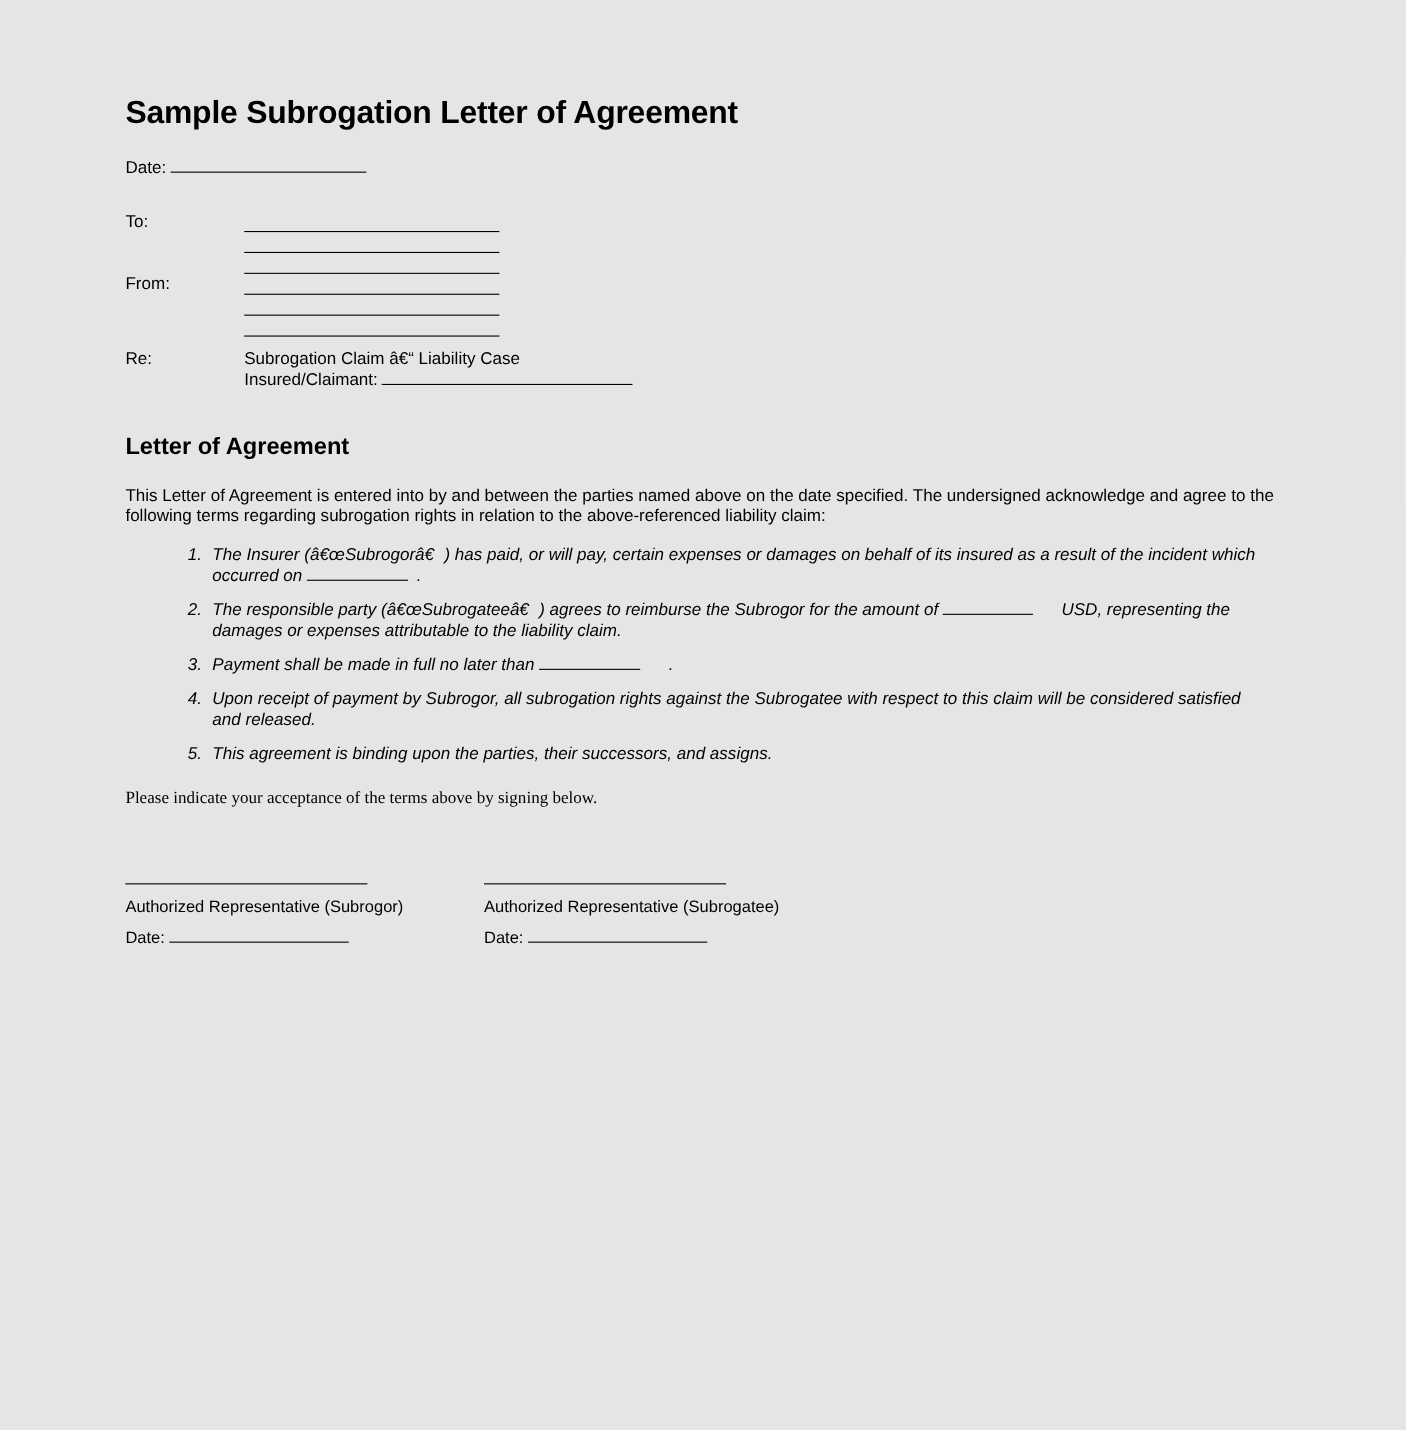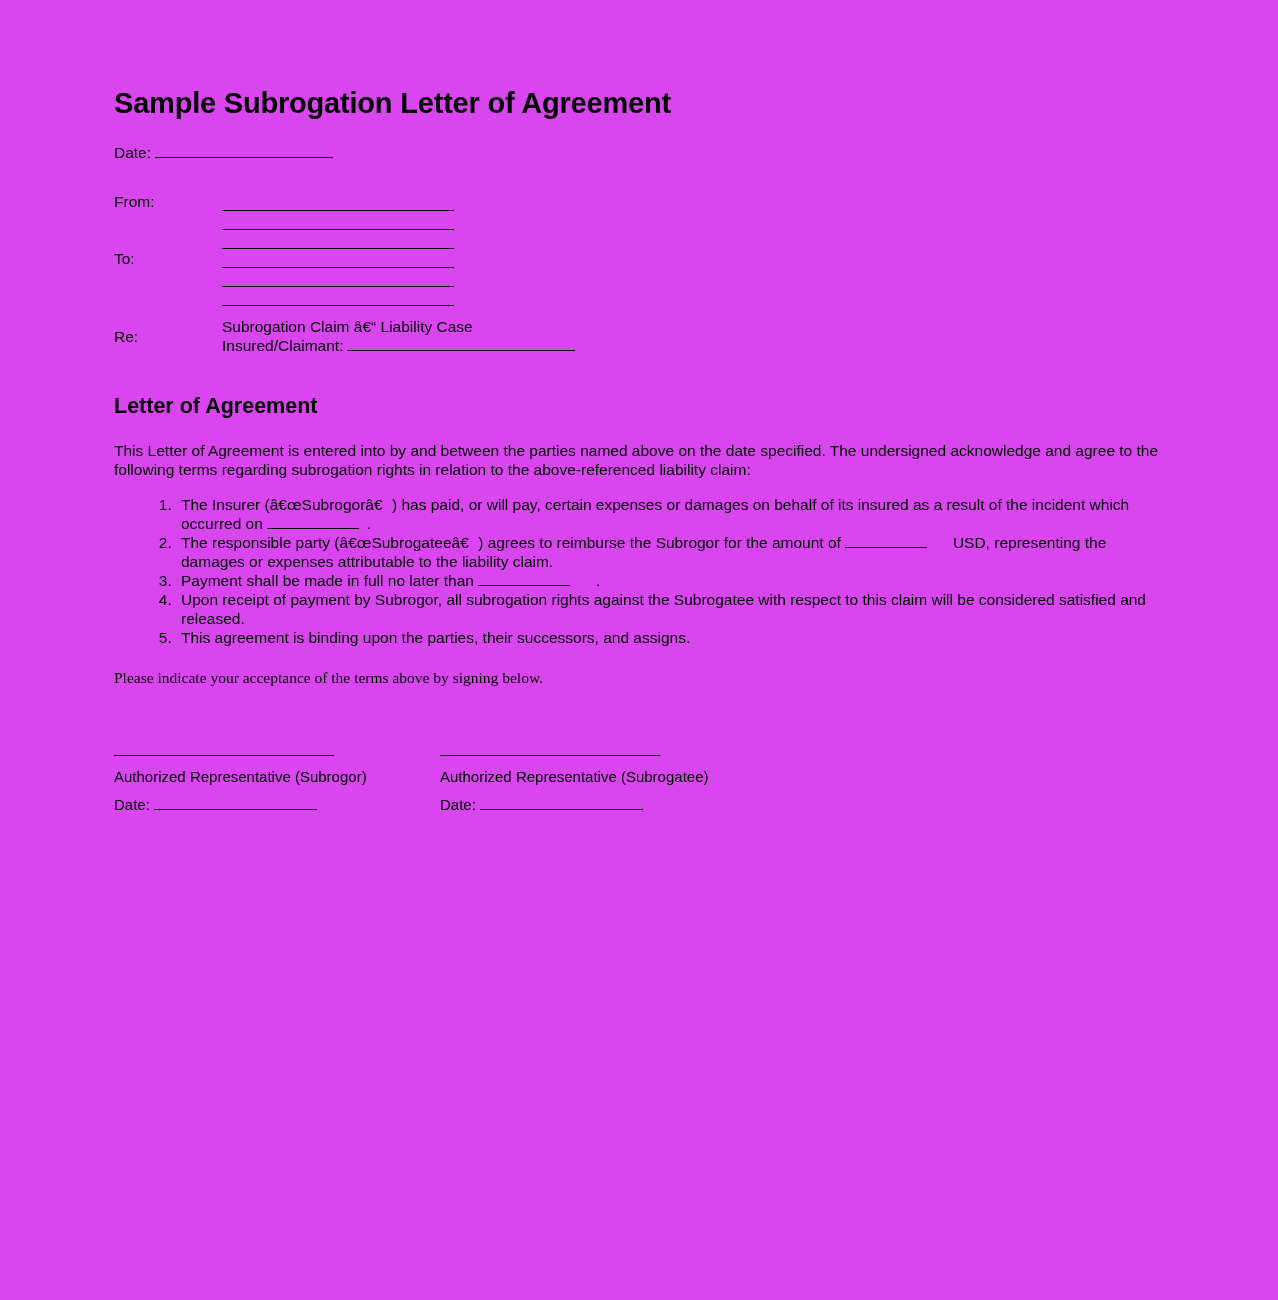--- a/index.html
+++ b/index.html
@@ -16,21 +16,21 @@
     color: #000000;
     overflow: hidden;
   }
 
   .page {
     position: absolute;
     left: 0;
     top: 0;
     width: 1278px;
     height: 1300px;
-    background: #d946ef;
+    background: #e5e5e5;
   }
 
   .doc {
     position: absolute;
     left: 114px;
     top: 86px;
     width: 1048px;
   }
 
   
@@ -79,21 +79,20 @@
   }
   .ruled {
     width: 232px;
     height: 19px;
     border-bottom: 1.6px solid #000;
     box-sizing: border-box;
   }
 
   .re-row {
     margin-top: 11px;
-    align-items: center;
   }
   .re-lines div {
     white-space: nowrap;
     line-height: 19px;
   }
   .blank-claim    { width: 142px; }
   .blank-insured  { width: 228px; }
   .blank-loss     { width: 140px; }
 
   
@@ -114,21 +113,22 @@
 
   
   ol.terms {
     margin: 14px 0 0 0;
     padding-left: 62px;
     font-size: 15.5px;
     line-height: 19px;
   }
   ol.terms li {
     padding-left: 5px;
-    margin: 0;
+    margin: 12px;
+    font-style: italic;
   }
   .blank-occurred { width: 92px; }
   .blank-amount   { width: 82px; }
   .blank-payment  { width: 92px; }
   .gap-sm { display: inline-block; width: 8px; }
   .gap-md { display: inline-block; width: 26px; }
 
   
   .closing {
     margin-top: 21px;
@@ -171,30 +171,30 @@
 
     <h1 class="doc-title">Sample Subrogation Letter of Agreement</h1>
 
     <div class="date-row">
       <span>Date:</span><span class="blank blank-date"></span>
     </div>
 
     <div class="block">
 
       <div class="row">
+        <div class="row-label">To:</div>
+        <div class="row-lines">
+          <div class="ruled"></div>
+          <div class="ruled"></div>
+          <div class="ruled"></div>
+        </div>
+      </div>
+
+      <div class="row">
         <div class="row-label">From:</div>
-        <div class="row-lines">
-          <div class="ruled"></div>
-          <div class="ruled"></div>
-          <div class="ruled"></div>
-        </div>
-      </div>
-
-      <div class="row">
-        <div class="row-label">To:</div>
         <div class="row-lines">
           <div class="ruled"></div>
           <div class="ruled"></div>
           <div class="ruled"></div>
         </div>
       </div>
 
       <div class="row re-row">
         <div class="row-label">Re:</div>
         <div class="row-lines re-lines">

